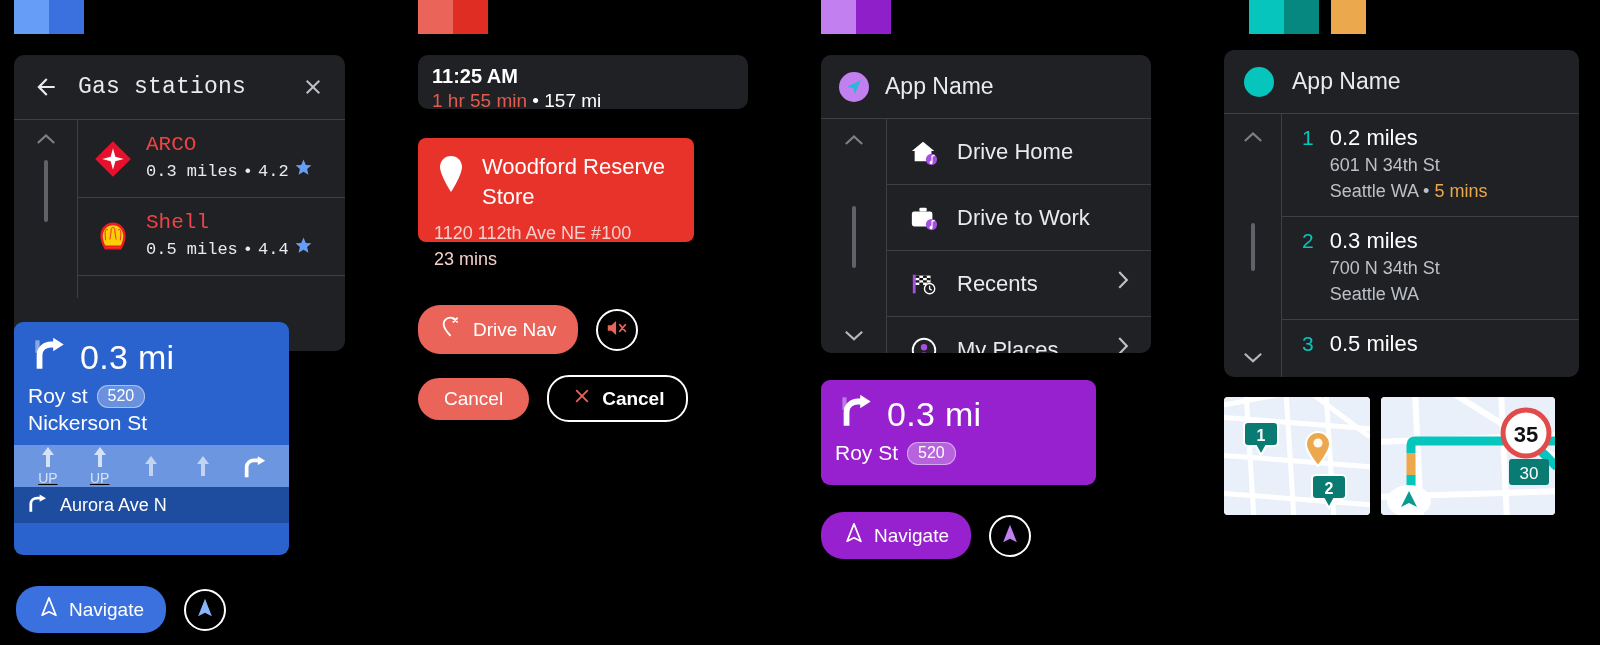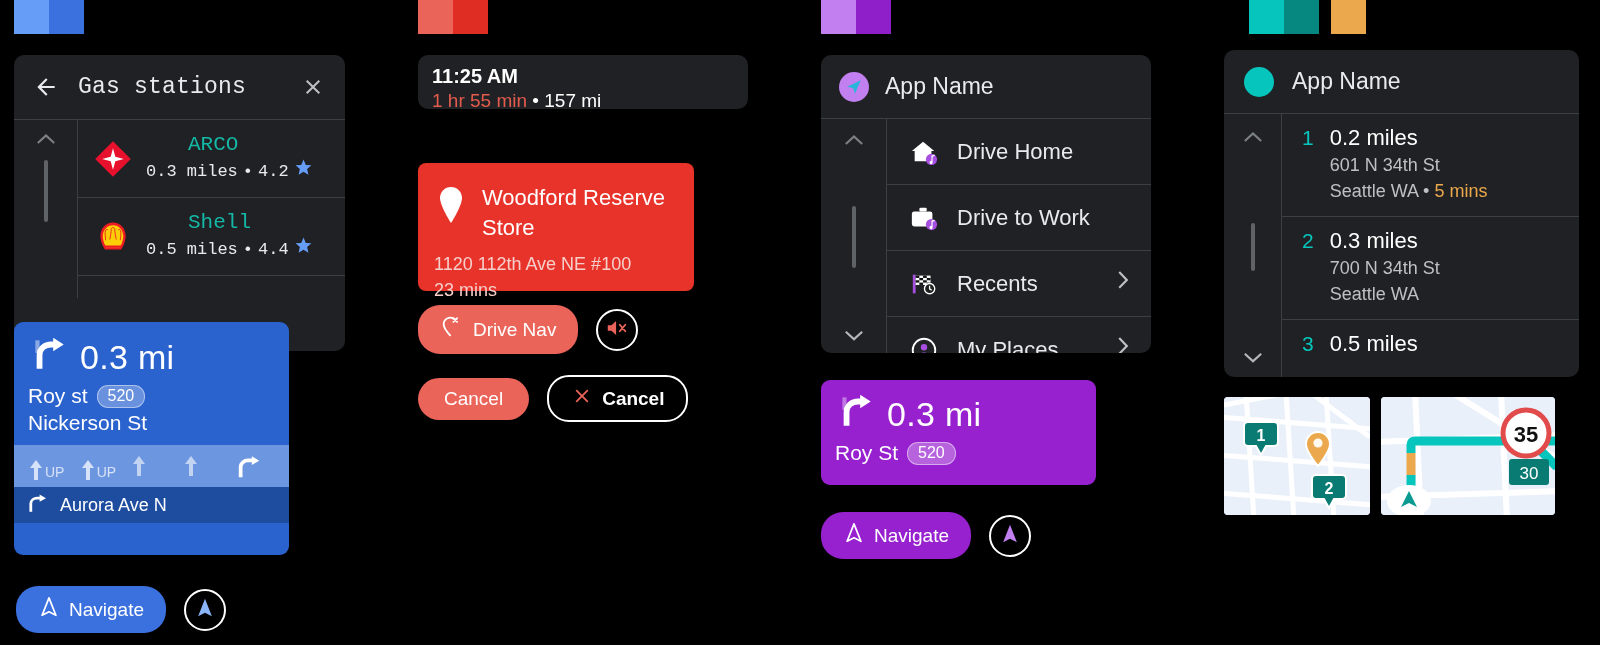--- a/index.html
+++ b/index.html
@@ -45,21 +45,21 @@
   }
   .chev { width: 26px; height: 16px; opacity: .75; }
   .scroll-thumb { width: 4px; height: 62px; background: #5f6368; border-radius: 2px; margin-top: 14px; }
   .gas-list { flex: 1; }
   .gas-row {
     display: flex; align-items: center; gap: 14px;
     padding: 10px 14px 10px 16px;
     border-bottom: 1px solid #3c4043;
     height: 78px;
   }
-  .gas-row .meta .name { color: #14b8a6; font-size: 21px; line-height: 26px; margin-left: 42px; }
+  .gas-row .meta .name { color: #ef4444; font-size: 21px; line-height: 26px; }
   .gas-row .meta .sub { color: #e8eaed; font-size: 17px; line-height: 24px; display: flex; align-items: center; gap: 5px; }
   .brand { width: 38px; height: 38px; flex: 0 0 38px; display: flex; align-items: center; justify-content: center; }
 
   
   #nav-blue {
     left: 14px; top: 322px; width: 275px; height: 233px;
     background: #2a62ce; border-radius: 9px; overflow: hidden;
   }
   .nav-top { padding: 12px 14px 0 14px; }
   .nav-dist-row { display: flex; align-items: center; gap: 10px; }
@@ -68,21 +68,21 @@
   .shield {
     display: inline-block; padding: 1px 10px 2px; border-radius: 11px;
     background: rgba(255,255,255,.30); color: #fff; font-size: 16px;
     border: 1px solid rgba(255,255,255,.45);
   }
   .nav-street2 { color: #fff; font-size: 21px; margin-top: 3px; margin-bottom: 10px; }
   .lanes {
     background: #6d96e0; display: flex; align-items: flex-end;
     justify-content: space-around; height: 42px; padding: 0 8px 2px;
   }
-  .lane { display: flex; flex-direction: row; align-items: center; width: 42px; }
+  .lane { display: flex; flex-direction: column; align-items: center; width: 42px; text-decoration: underline; }
   .lane .lbl { font-size: 14px; color: #d6e2f7; line-height: 14px; margin-top: -1px; }
   .nav-bottom {
     background: #1e4da0; height: 36px; display: flex; align-items: center;
     gap: 10px; padding: 0 12px; color: #fff; font-size: 18px;
   }
   .btn-row { display: flex; align-items: center; gap: 18px; }
   .pill {
     display: inline-flex; align-items: center; gap: 9px;
     padding: 10px 22px; border-radius: 22px; font-size: 19px;
     color: #fff; cursor: pointer; white-space: nowrap;
@@ -98,22 +98,22 @@
   #col2-swatch .sw1 { width: 35px; background: #ea6459; }
   #col2-swatch .sw2 { width: 35px; background: #e02d23; }
 
   #eta-card { left: 418px; top: 55px; width: 330px; height: 54px; padding: 9px 14px; }
   .eta-time { color: #fff; font-size: 20px; font-weight: bold; line-height: 24px; }
   .eta-sub { font-size: 19px; line-height: 26px; }
   .eta-sub .dur { color: #e35b4d; }
   .eta-sub .rest { color: #fff; }
 
   #dest-card {
-    left: 418px; top: 138px; width: 276px; height: 128px;
-    background: #e8332a; border-radius: 8px; padding: 20px 16px; margin-top: 25px;
+    left: 418px; top: 138px; width: 276px; height: 104px;
+    background: #e8332a; border-radius: 8px; padding: 14px 16px;
   }
   .dest-head { display: flex; gap: 14px; align-items: flex-start; }
   .dest-name { color: #fff; font-size: 22px; line-height: 30px; }
   .dest-sub { color: #f6cfcb; font-size: 18px; line-height: 26px; margin-top: 8px; }
 
   
   #col3-swatch { left: 821px; top: 0px; }
   #col3-swatch .sw1 { width: 35px; background: #c17ff0; }
   #col3-swatch .sw2 { width: 35px; background: #8f20c9; }
 

